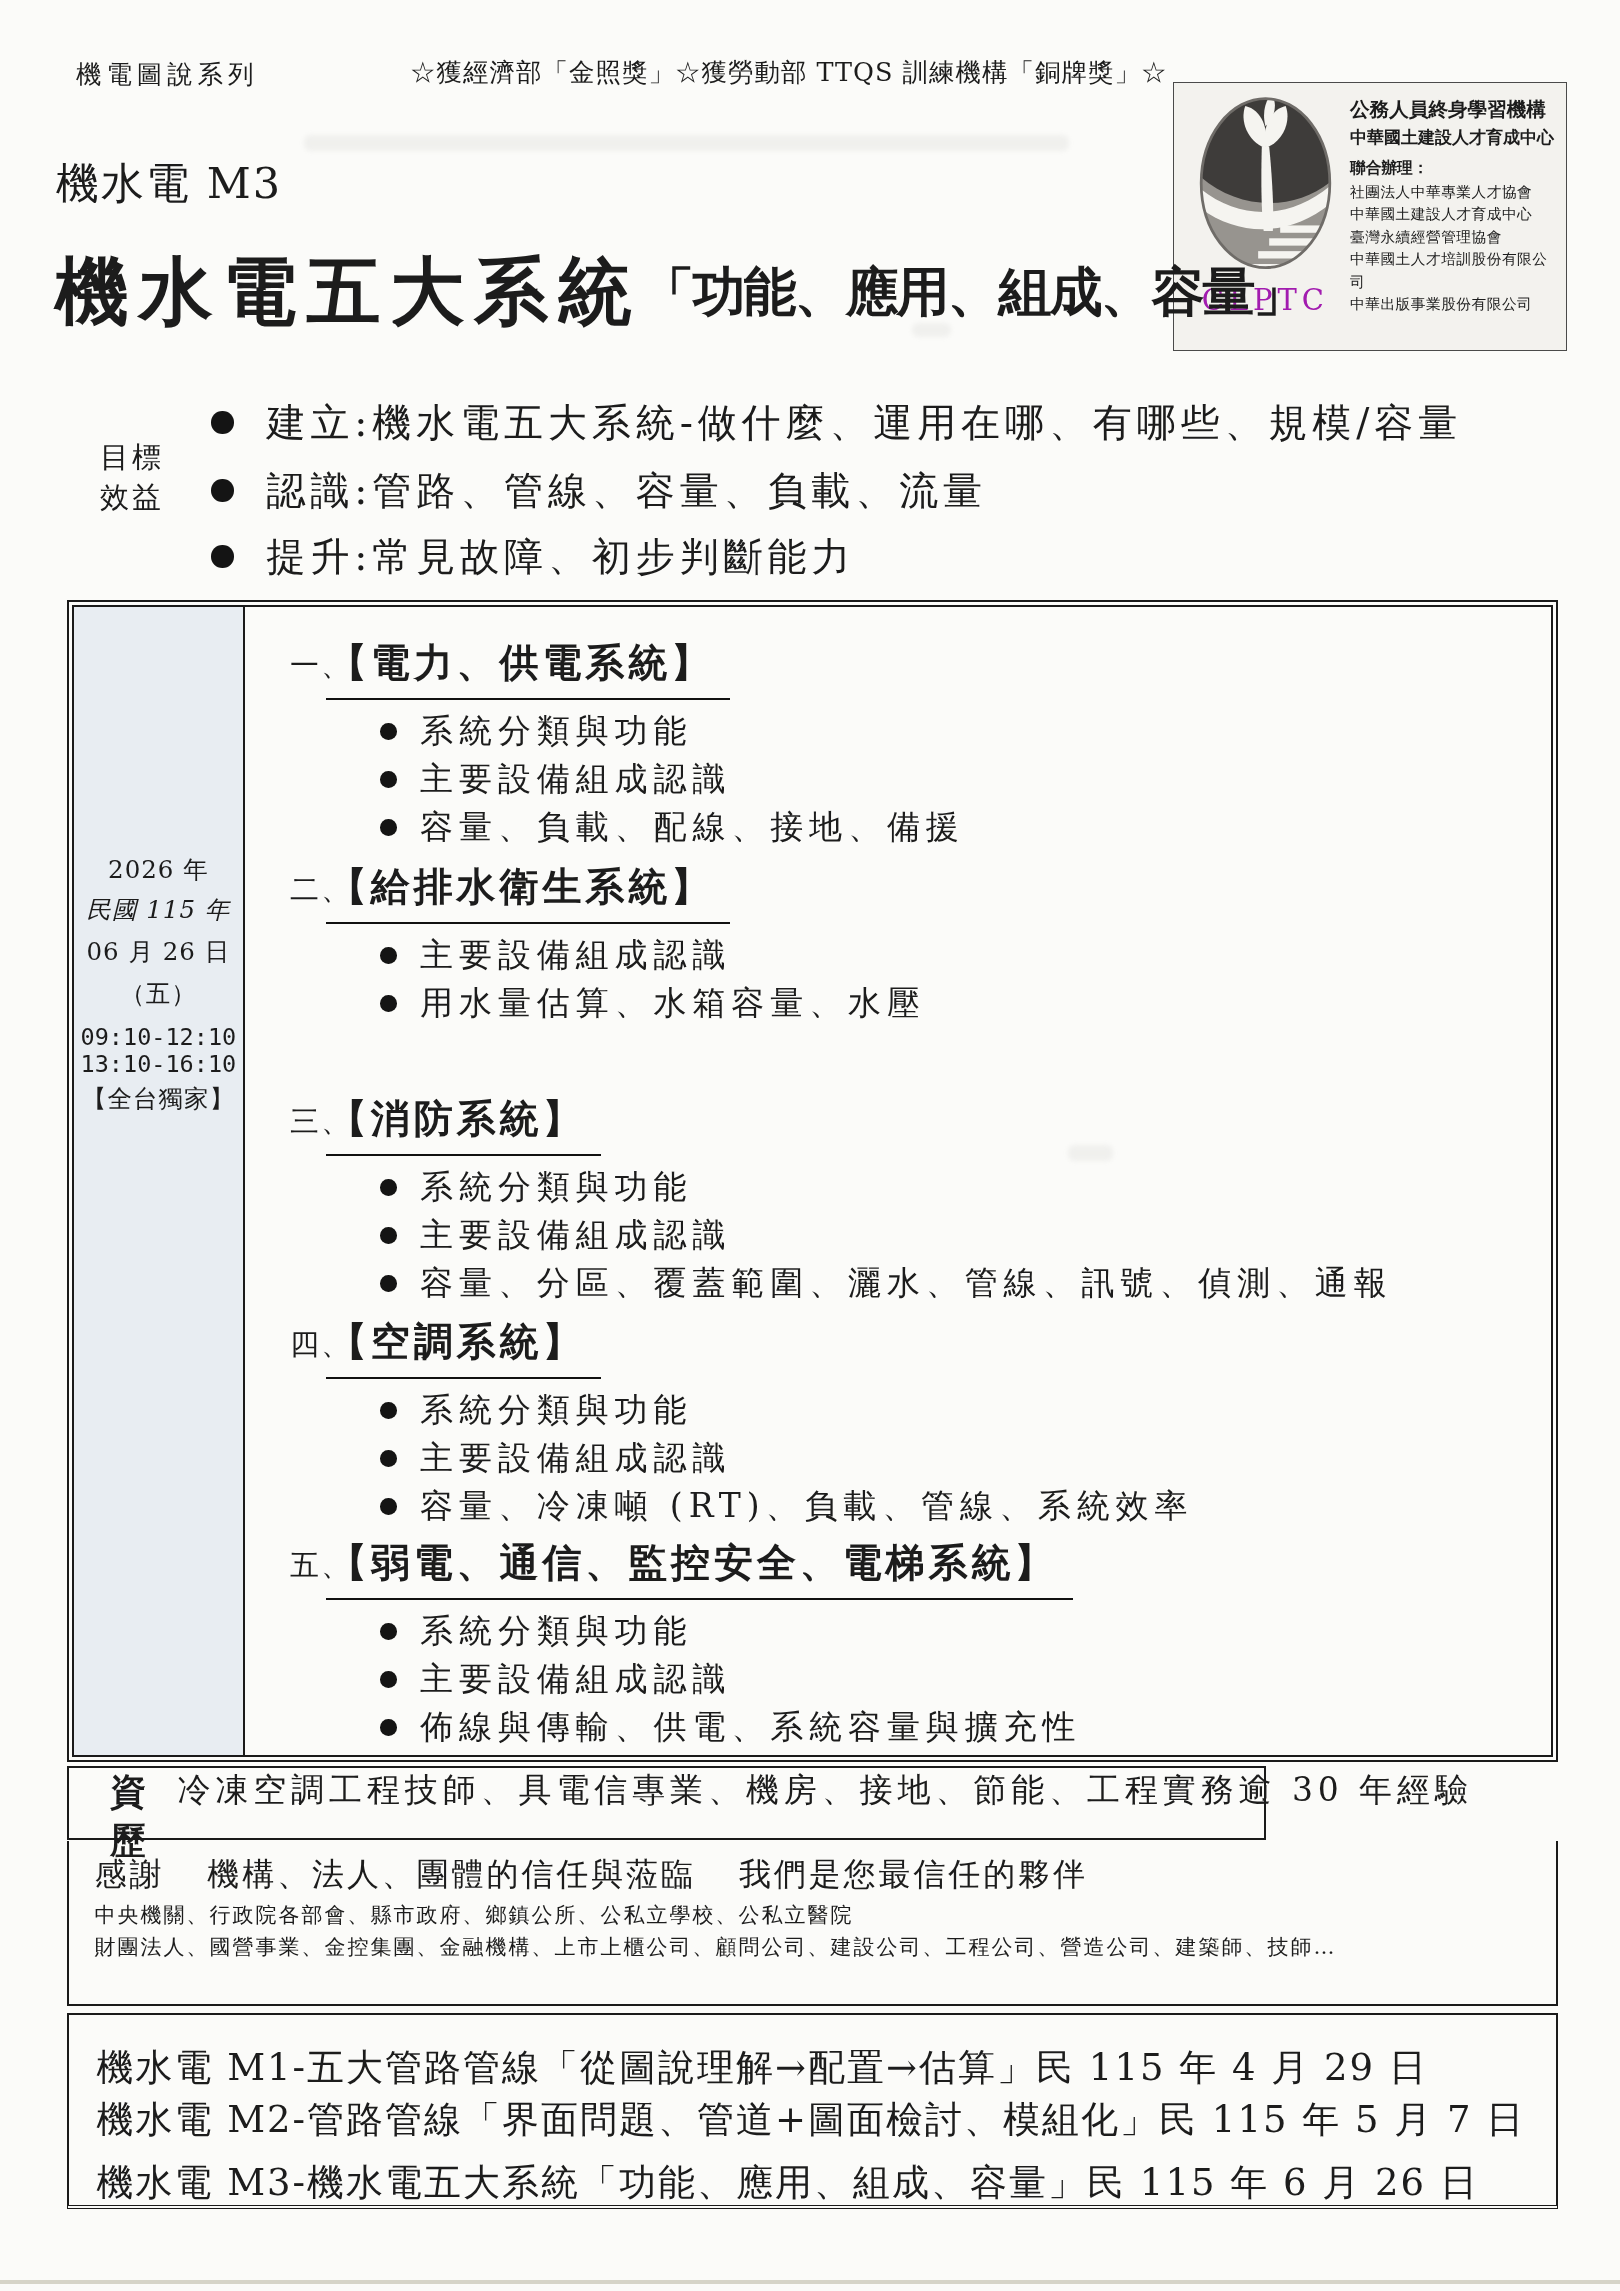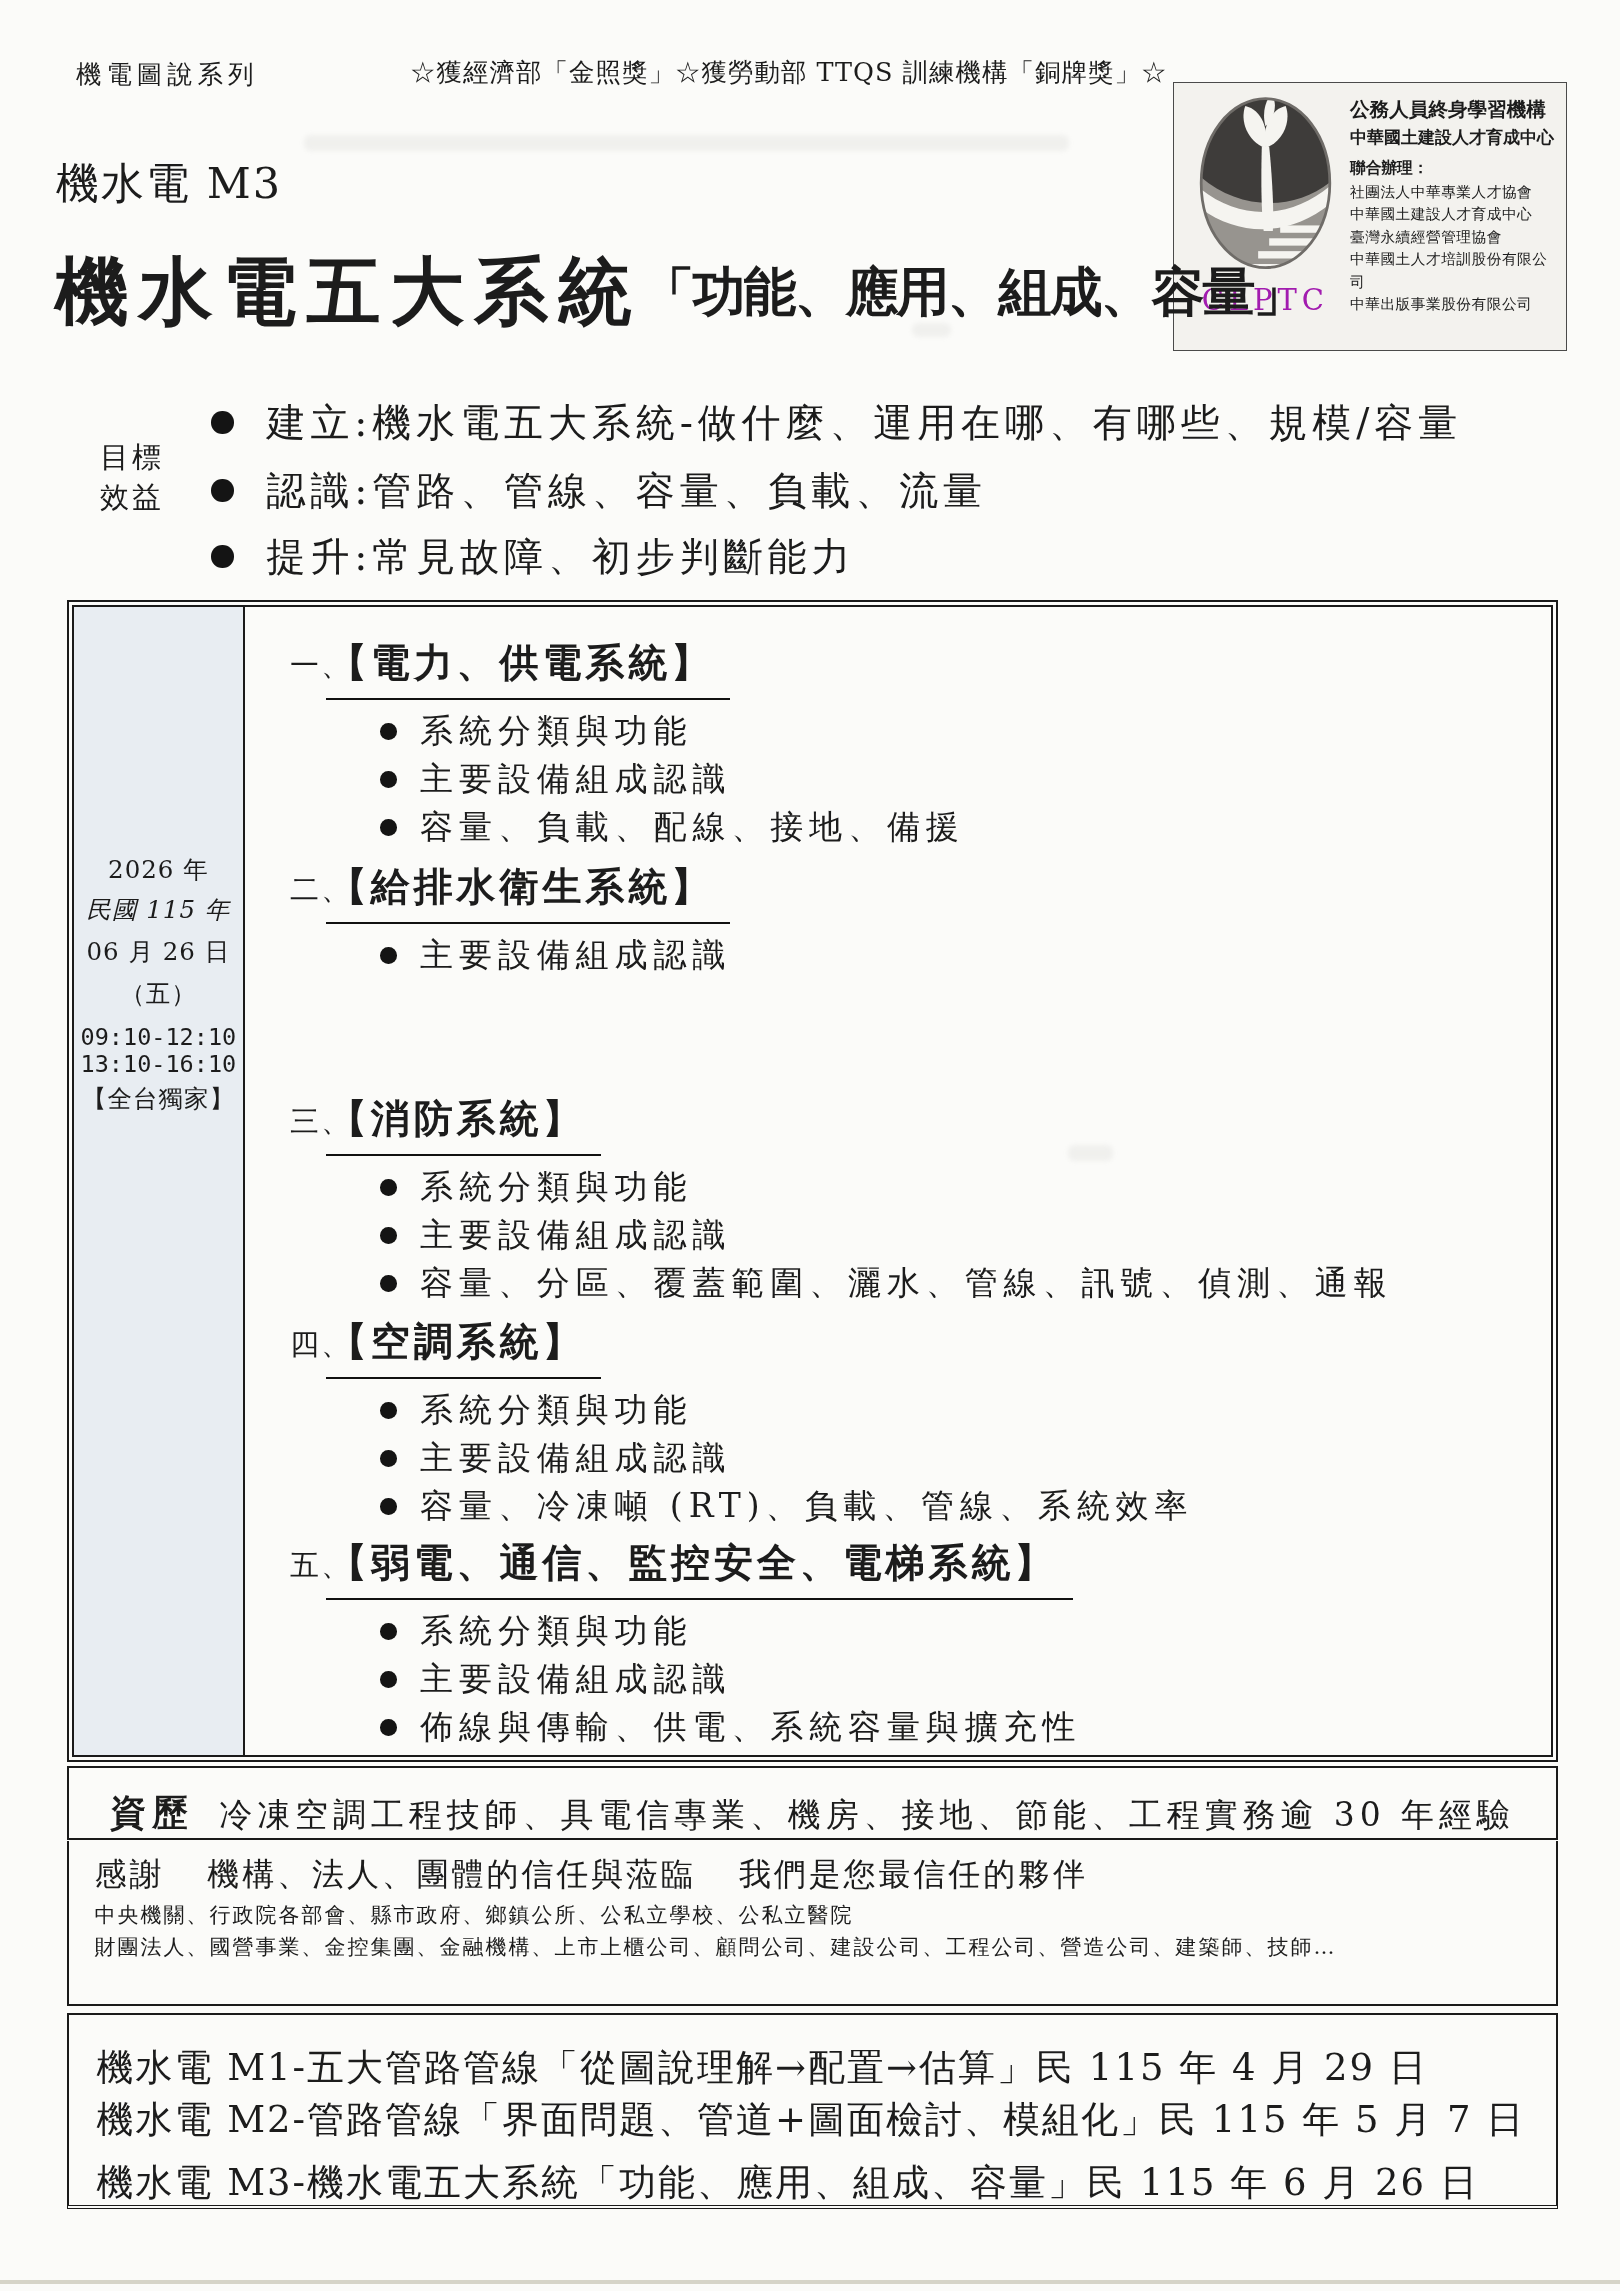--- a/index.html
+++ b/index.html
@@ -48,22 +48,22 @@
   .sec-no{position:absolute;left:45px;top:9.8px;font-size:29px;letter-spacing:2px;}
   .sec-title{display:inline-block;margin-left:81px;font-size:39px;font-weight:bold;letter-spacing:3.9px;
              border-bottom:2.9px solid #111;padding:0 15.7px 7.8px 2px;white-space:nowrap;}
   .sec-bullets{margin:7.8px 0 0 135px;}
   .sec-bullet{display:flex;align-items:center;height:48px;}
   .sec-bullet .dot{width:16.7px;height:16.7px;border-radius:50%;background:#141414;margin-right:23.5px;flex:none;}
   .sec-btext{font-size:33px;letter-spacing:5.9px;white-space:nowrap;}
   .sec1{top:29px;} .sec2{top:253px;} .sec3{top:485px;} .sec4{top:708px;} .sec5{top:929px;}
 
   
-  .cred-box{left:67px;top:1766px;width:1491px;height:74px;border:2px solid #1a1a1a;
-            border-bottom:2.9px solid #1a1a1a;box-sizing:border-box;display:flex;align-items:flex-end;
+  .cred-box{left:67px;top:1766px;width:1199px;height:74px;border:2px solid #1a1a1a;
+            border-bottom:2.9px solid #1a1a1a;box-sizing:border-box;display:flex;align-items:flex-start;
             padding-left:41px;}
   .cred-label{font-size:36px;font-weight:bold;letter-spacing:5.9px;margin-right:25.5px;}
   .cred-text{font-size:33px;letter-spacing:4.9px;white-space:nowrap;}
 
   
   .thanks-box{left:67px;top:1841px;width:1491px;height:165px;border:2px solid #1a1a1a;border-top:none;
               box-sizing:border-box;padding:11.8px 0 0 25.5px;}
   .thanks-head{display:flex;align-items:baseline;font-size:32px;letter-spacing:2.9px;white-space:nowrap;}
   .thanks-head .gap{width:43px;flex:none;}
   .thanks-sub{font-size:21px;letter-spacing:2px;margin-top:4px;white-space:nowrap;}
@@ -185,20 +185,24 @@
         </div>
 
         <div class="sec sec2">
           <span class="sec-no">二、</span>
           <span class="sec-title">【給排水衛生系統】</span>
           <div class="sec-bullets">
             <div class="sec-bullet">
                 <span class="dot"></span>
                 <span class="sec-btext">主要設備組成認識</span>
               </div>
+            <div class="sec-bullet">
+                <span class="dot"></span>
+                <span class="sec-btext">用水量估算、水箱容量、水壓</span>
+              </div>
           </div>
         </div>
 
         <div class="sec sec3">
           <span class="sec-no">三、</span>
           <span class="sec-title">【消防系統】</span>
           <div class="sec-bullets">
             <div class="sec-bullet">
                 <span class="dot"></span>
                 <span class="sec-btext">系統分類與功能</span>

